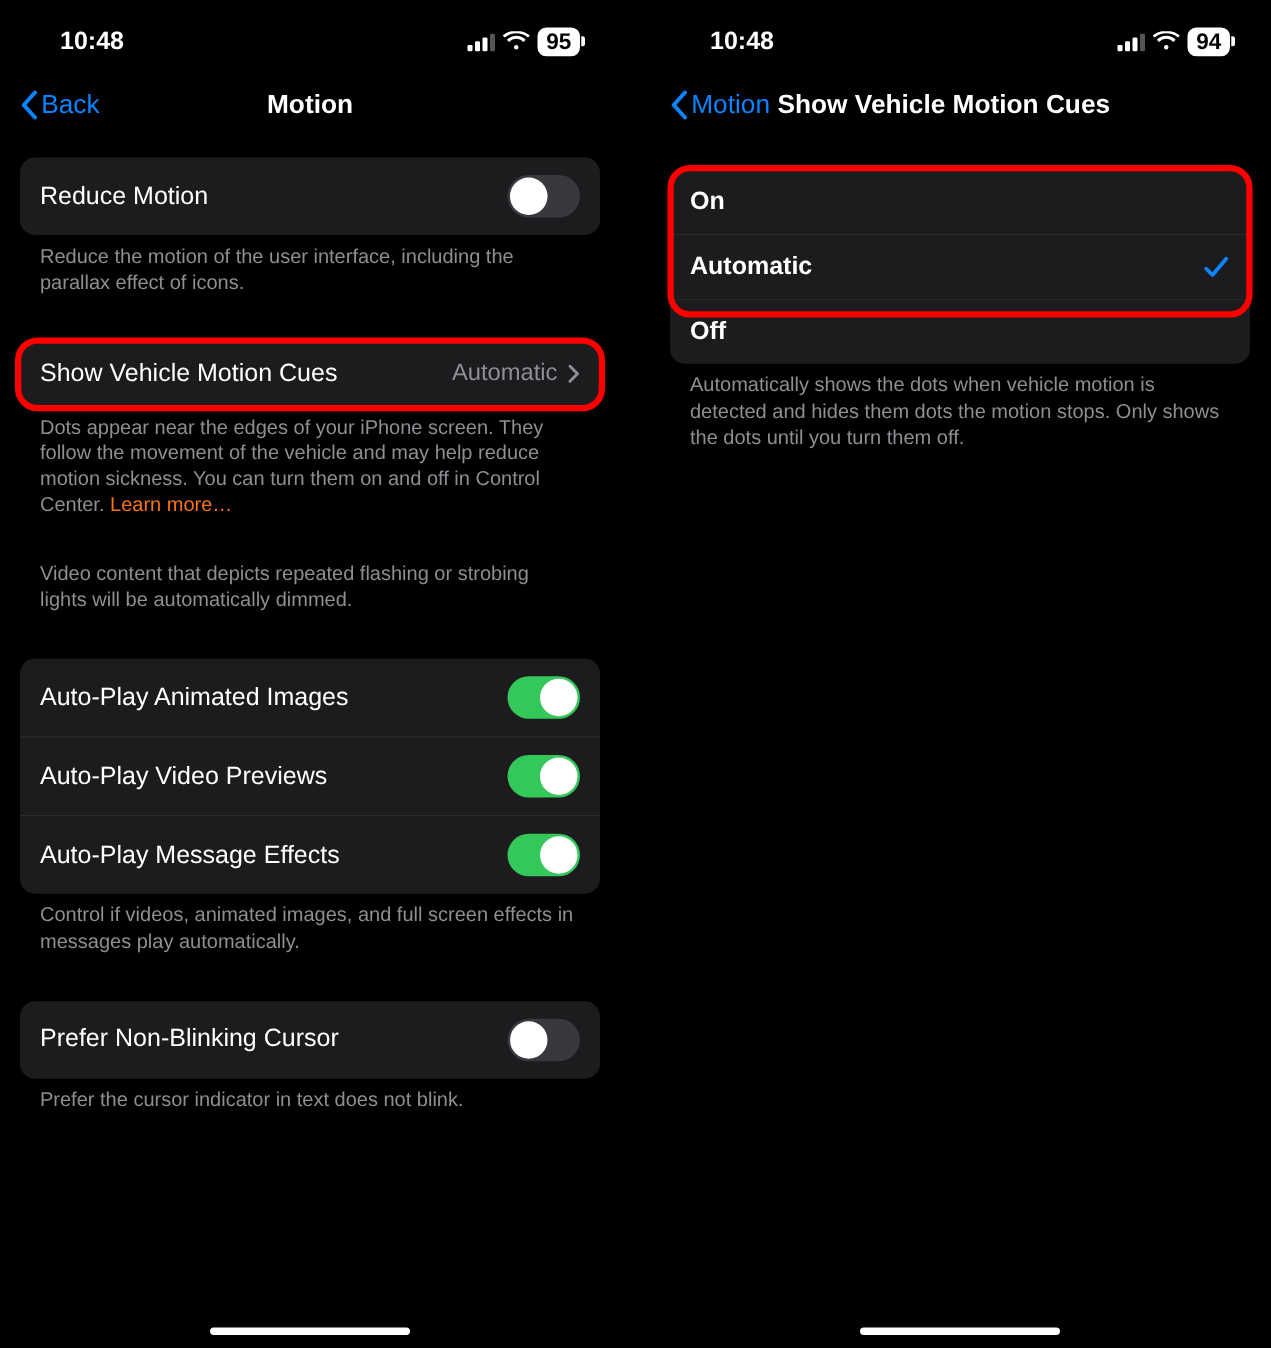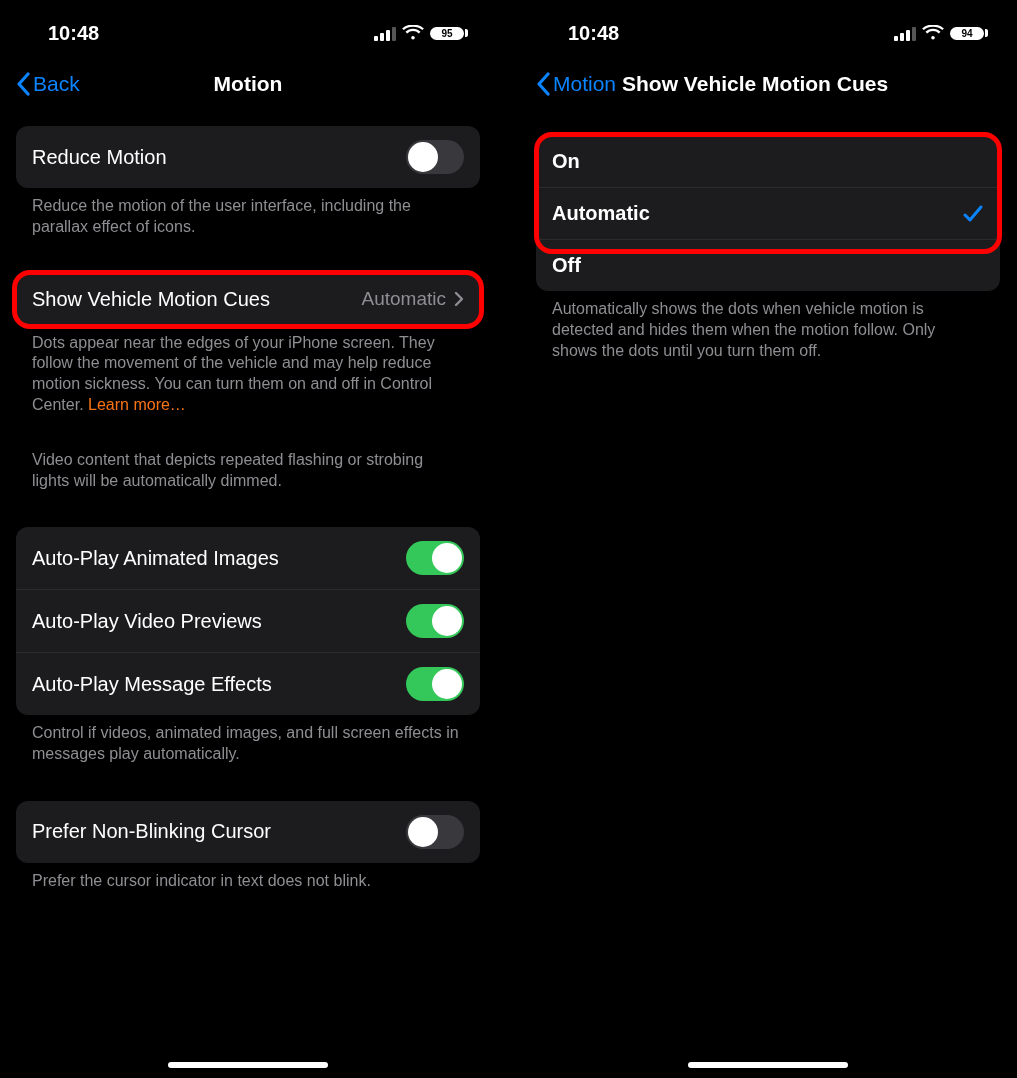--- a/index.html
+++ b/index.html
@@ -57,21 +57,21 @@
   }
   .cell-bars span:nth-child(1){height:5px;}
   .cell-bars span:nth-child(2){height:8px;}
   .cell-bars span:nth-child(3){height:11px;}
   .cell-bars span:nth-child(4){height:14px; background:#555;}
   .wifi-icon svg { display:block; }
   .battery-chip {
     background: #fff;
     color: #000;
     border-radius: 7px;
-    font-size: 10px;
+    font-size: 18px;
     font-weight: 700;
     padding: 1px 5px 1px 5px;
     position: relative;
     min-width: 34px;
     text-align: center;
   }
   .battery-chip::after {
     content:"";
     position:absolute;
     right:-4px;
@@ -352,17 +352,17 @@
           </span>
         </div>
         <div class="cell">
           <span class="label">Off</span>
         </div>
       </div>
 
       <div style="position:absolute; left:-2px; right:-2px; top:-4px; height:122px; border:5px solid #ff0000; border-radius:18px; pointer-events:none;"></div>
     </div>
 
-    <div class="footer">Automatically shows the dots when vehicle motion is detected and hides them when the motion follow. Only shows the dots until you turn them off.</div>
+    <div class="footer">Automatically shows the dots when vehicle motion is detected and hides them dots the motion stops. Only shows the dots until you turn them off.</div>
   </div>
 
   <div class="home-indicator"></div>
 </div>
 
 </body></html>

